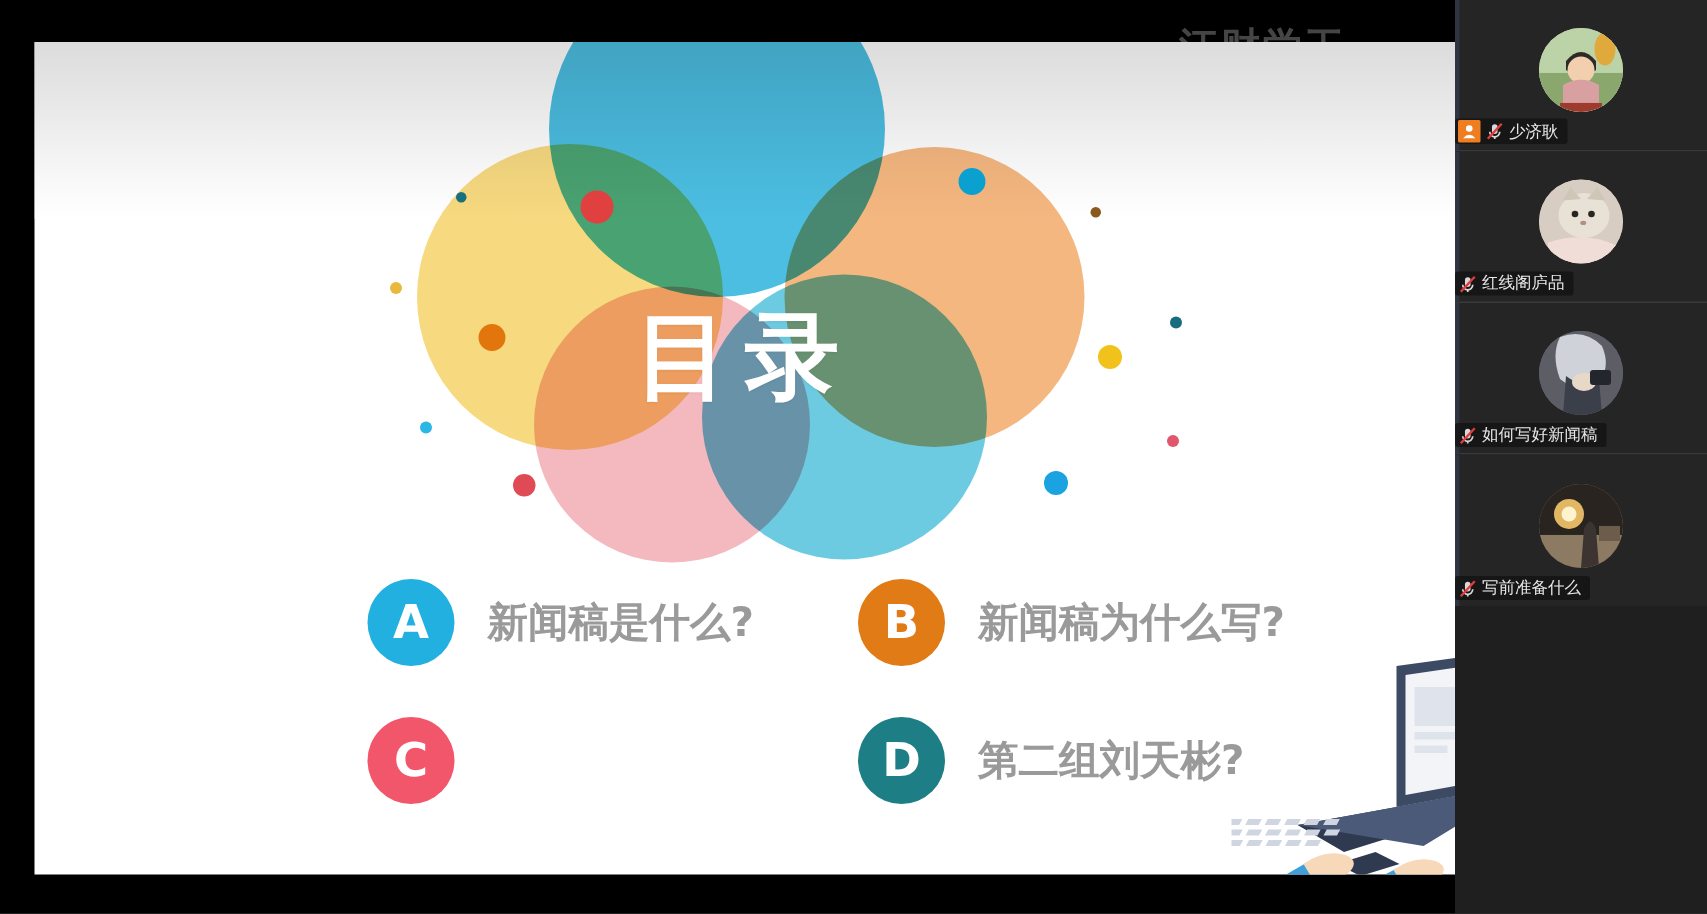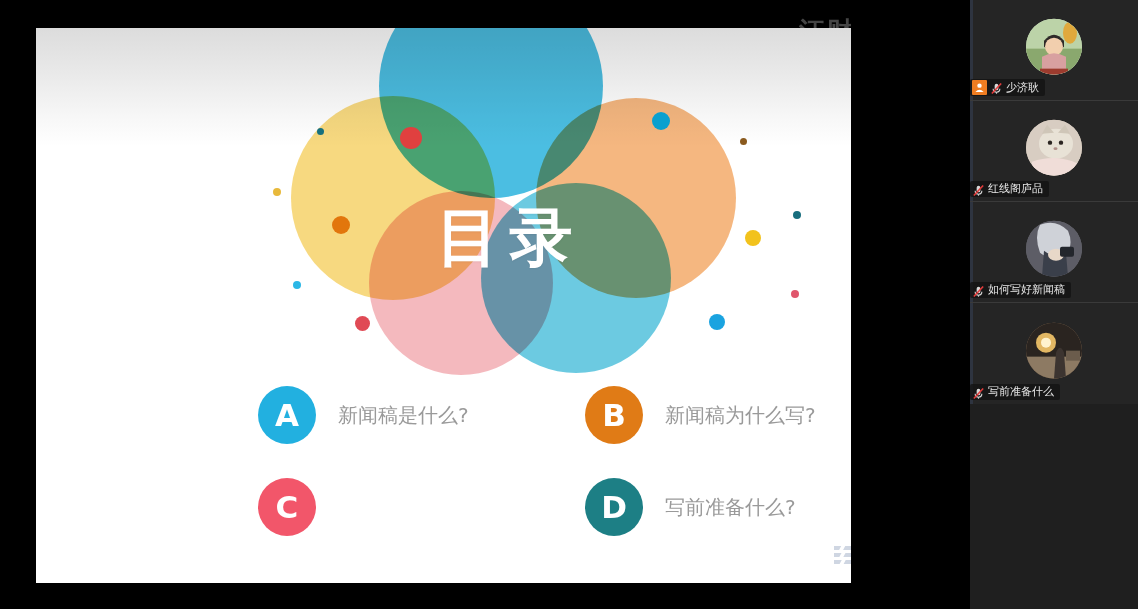--- a/index.html
+++ b/index.html
@@ -3,22 +3,22 @@
 <meta charset="utf-8">
 <style>
   * { margin:0; padding:0; box-sizing:border-box; }
   html,body { width:1138px; height:609px; overflow:hidden; background:#000; }
   body { font-family:"Liberation Sans","DejaVu Sans",sans-serif; }
 
   #app { position:relative; width:1138px; height:609px; background:#000; }
 
   
   #stage {
-    position:absolute; left:0; top:0; width:838px; height:609px;
-    background:#000; overflow:hidden;margin-left:13px;
+    position:absolute; left:0; top:0; width:970px; height:609px;
+    background:#000; overflow:hidden;
   }
   #slide {
     position:absolute; left:23px; top:28px; width:947px; height:555px;
     background:#ffffff; overflow:hidden;
   }
   #slide-gradient {
     position:absolute; left:0; top:0; width:100%; height:118px;
     background:linear-gradient(180deg,#dcdcdc 0%,#e9e9e9 38%,#f7f7f7 75%,#ffffff 100%);
   }
   
@@ -48,21 +48,21 @@
   
   #agenda { position:absolute; left:0; top:340px; width:947px; height:200px; }
   .agenda-item { position:absolute; display:flex; align-items:center; }
   .badge {
     width:58px; height:58px; border-radius:50%;
     display:flex; align-items:center; justify-content:center;
     color:#fff; font-size:31px; font-weight:700; flex:none;
     font-family:"DejaVu Sans",sans-serif;
   }
   .agenda-text {
-    margin-left:22px; color:#9a9a9a; font-size:20px; font-weight:400;
+    margin-left:22px; color:#9a9a9a; font-size:27px; font-weight:700;
     white-space:nowrap; font-family:"DejaVu Sans",sans-serif;
   }
 
   
   #laptop { position:absolute; left:798px; top:398px; width:200px; height:180px; }
 
   
   #sidebar {
     position:absolute; left:970px; top:0; width:168px; height:609px;
     background:#1f1f1f;
@@ -139,21 +139,21 @@
           </div>
           <div class="agenda-item" style="left: 549px; top: 18px;">
             <div class="badge" style="background: rgb(224, 123, 22);">B</div>
             <div class="agenda-text">新闻稿为什么写?</div>
           </div>
           <div class="agenda-item" style="left: 222px; top: 110px;">
             <div class="badge" style="background: rgb(242, 86, 106);">C</div>
           </div>
           <div class="agenda-item" style="left: 549px; top: 110px;">
             <div class="badge" style="background: rgb(29, 127, 133);">D</div>
-            <div class="agenda-text">写前准备什么?</div>
+            <div class="agenda-text">第二组刘天彬?</div>
           </div>
         </div>
 
       <div id="laptop">
         <svg viewBox="0 0 200 180" width="200" height="180" aria-hidden="true">
 
           <path d="M110 18 L197 6 L197 96 L110 112 Z" fill="#3c4a63"></path>
           <path d="M116 24 L192 13 L192 90 L116 104 Z" fill="#f2f4f8"></path>
 
           <rect x="122" y="32" width="30" height="26" fill="#dfe4ec"></rect>

